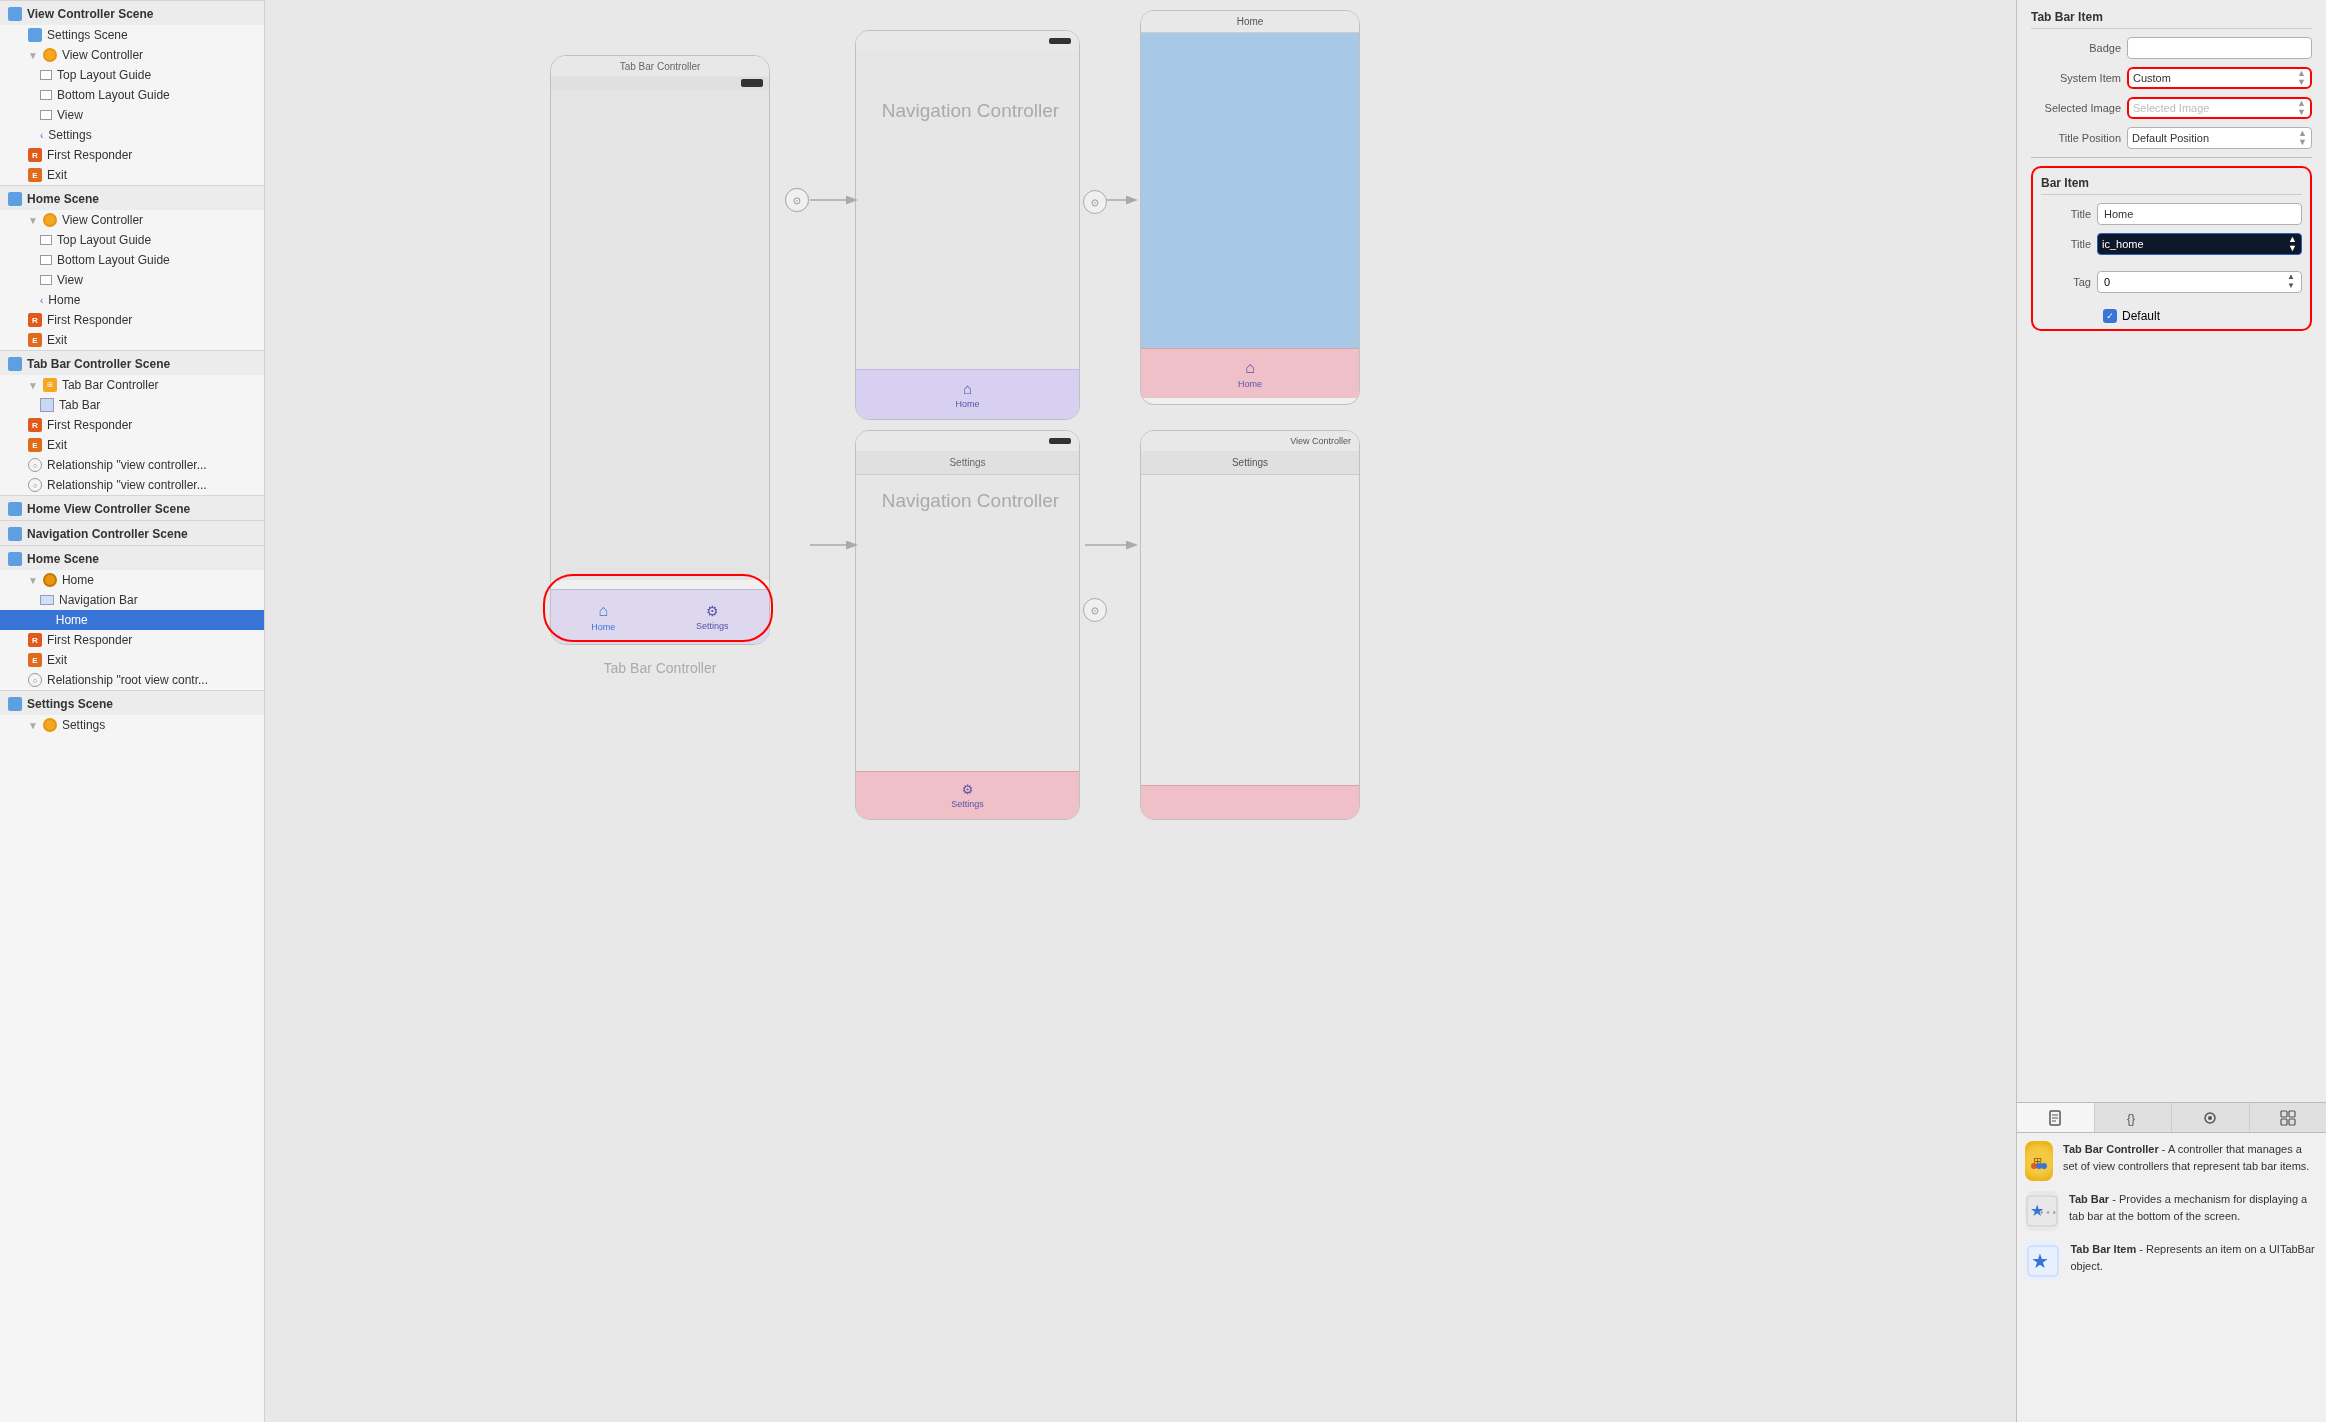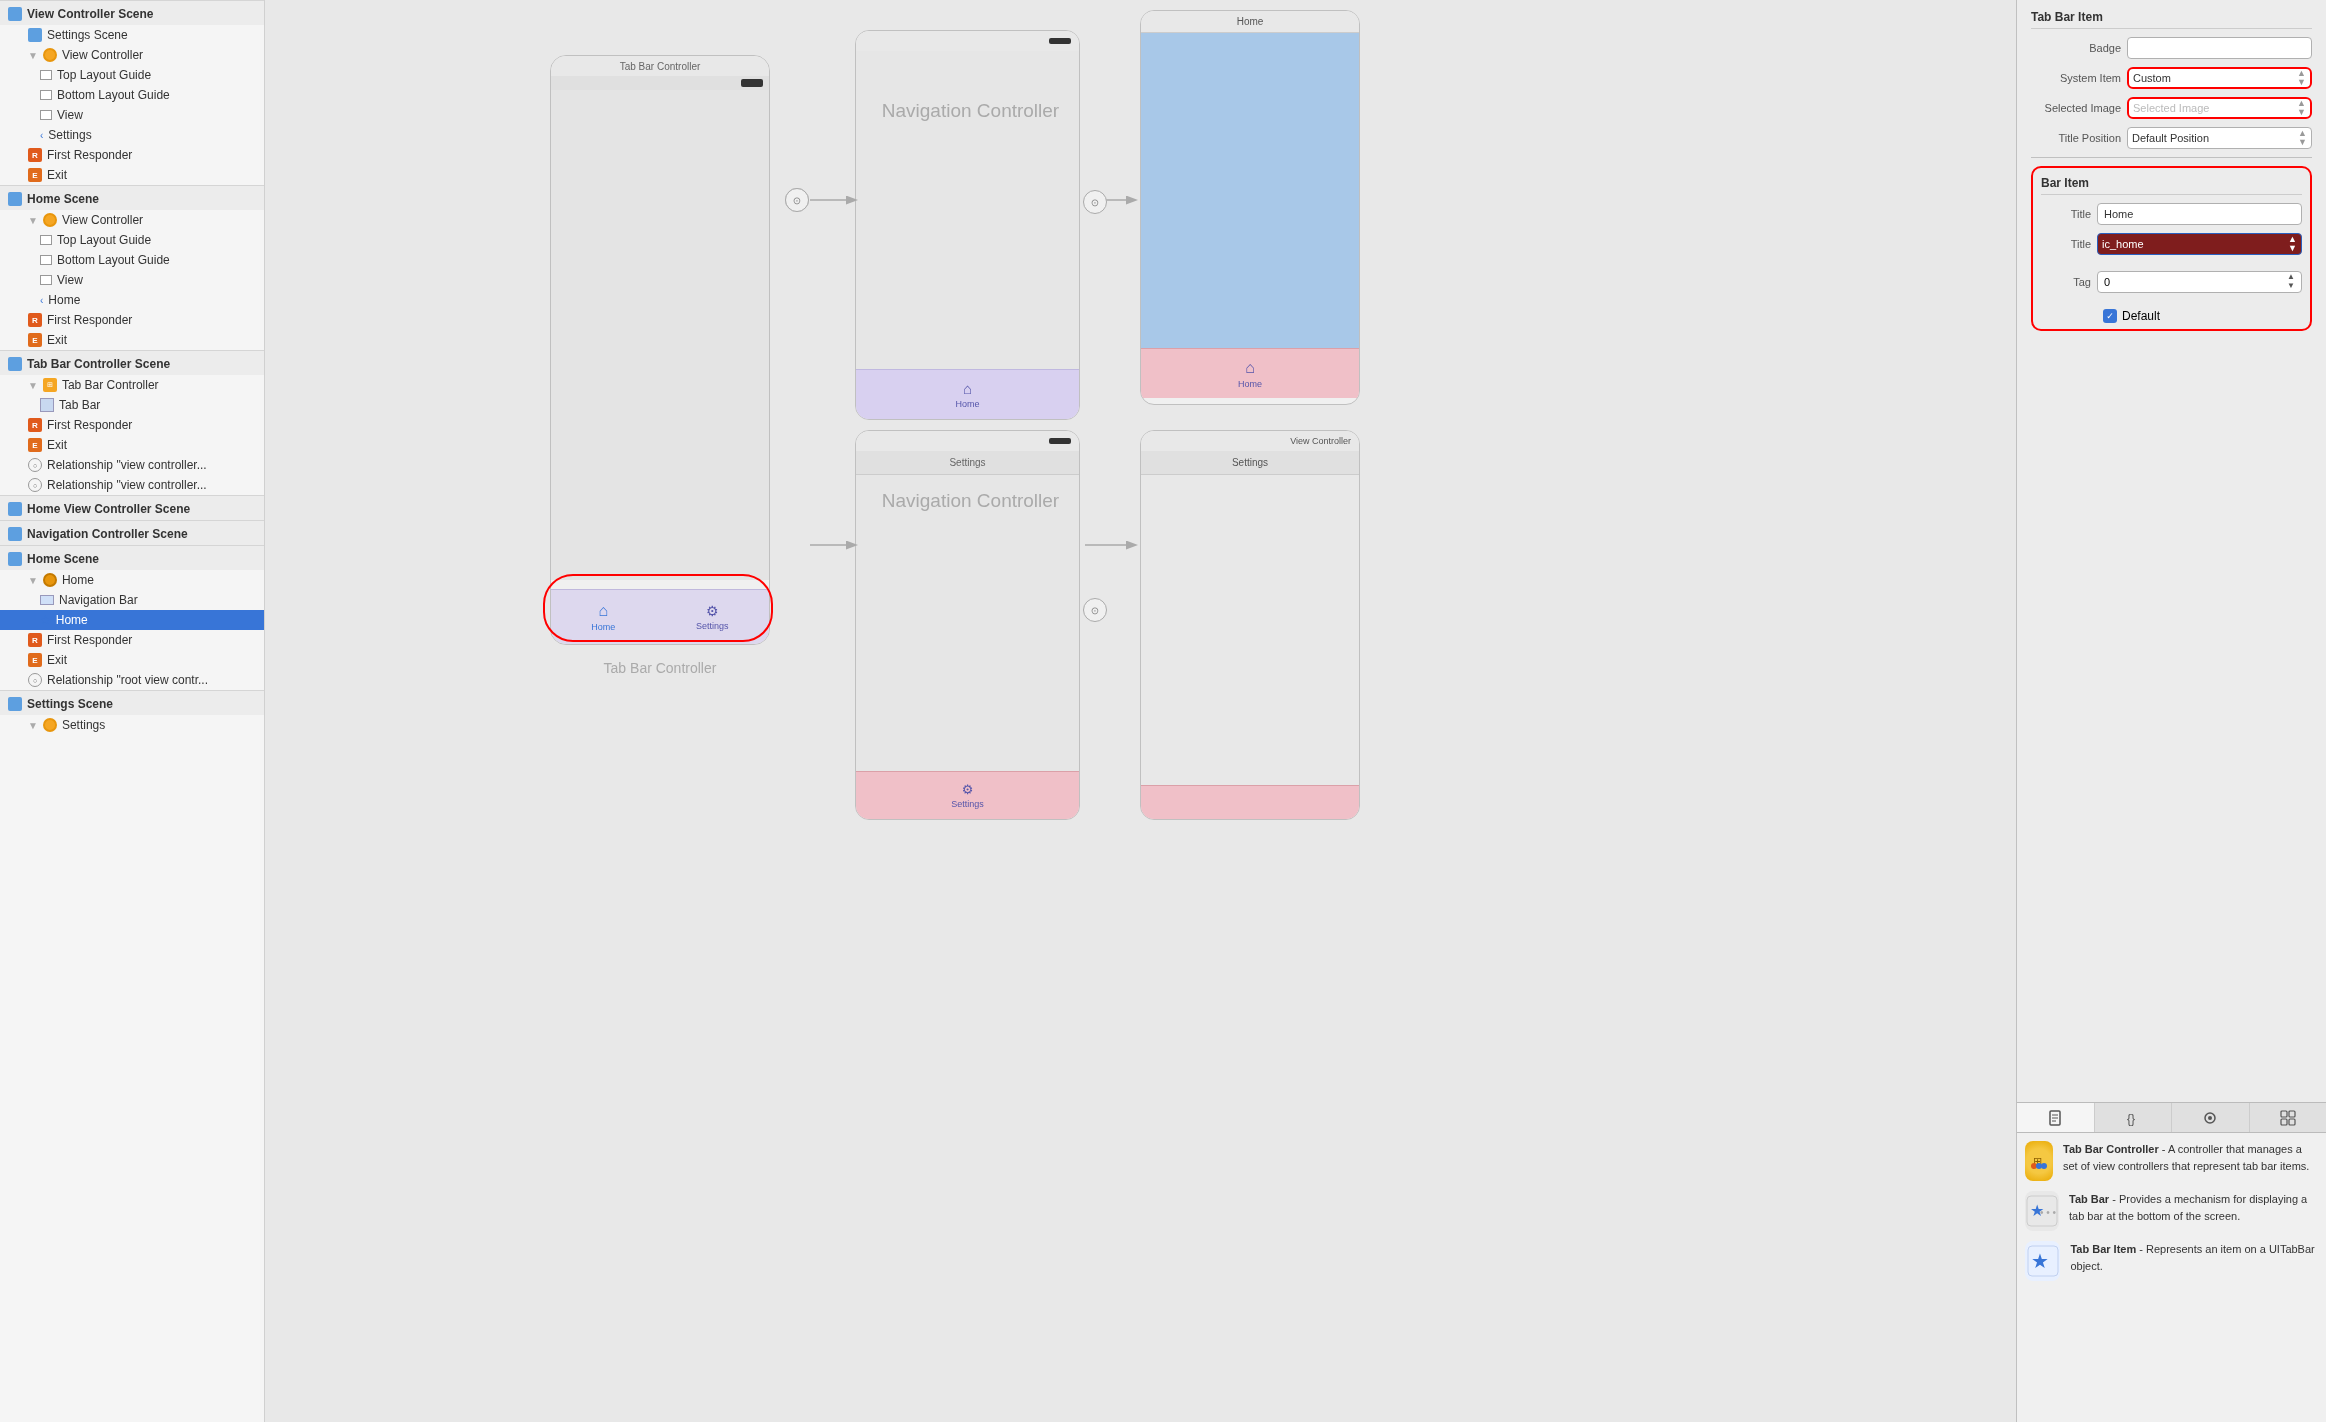--- a/index.html
+++ b/index.html
@@ -811,21 +811,21 @@
 
       <div class="right-panel-row" style="padding:0 8px;">
         <div class="right-panel-label" style="width:50px;">Title</div>
         <div class="right-panel-field">
           <span>Home</span>
         </div>
       </div>
 
       <div class="right-panel-row" style="padding:0 8px;">
         <div class="right-panel-label" style="width:50px;">Title</div>
-        <div class="right-panel-select" style="background:#7f1d1d;color:white;border-color:#2a60c0;">
+        <div class="right-panel-select" style="background:#0f172a;color:white;border-color:#2a60c0;">
           <span>ic_home</span>
           <div class="select-arrow" style="color:white;">
             <span>▲</span>
               <span>▼</span>
           </div>
         </div>
       </div>
 
       <div class="right-panel-row" style="padding:8px 8px;">
         <div class="right-panel-label" style="width:50px;">Tag</div>

